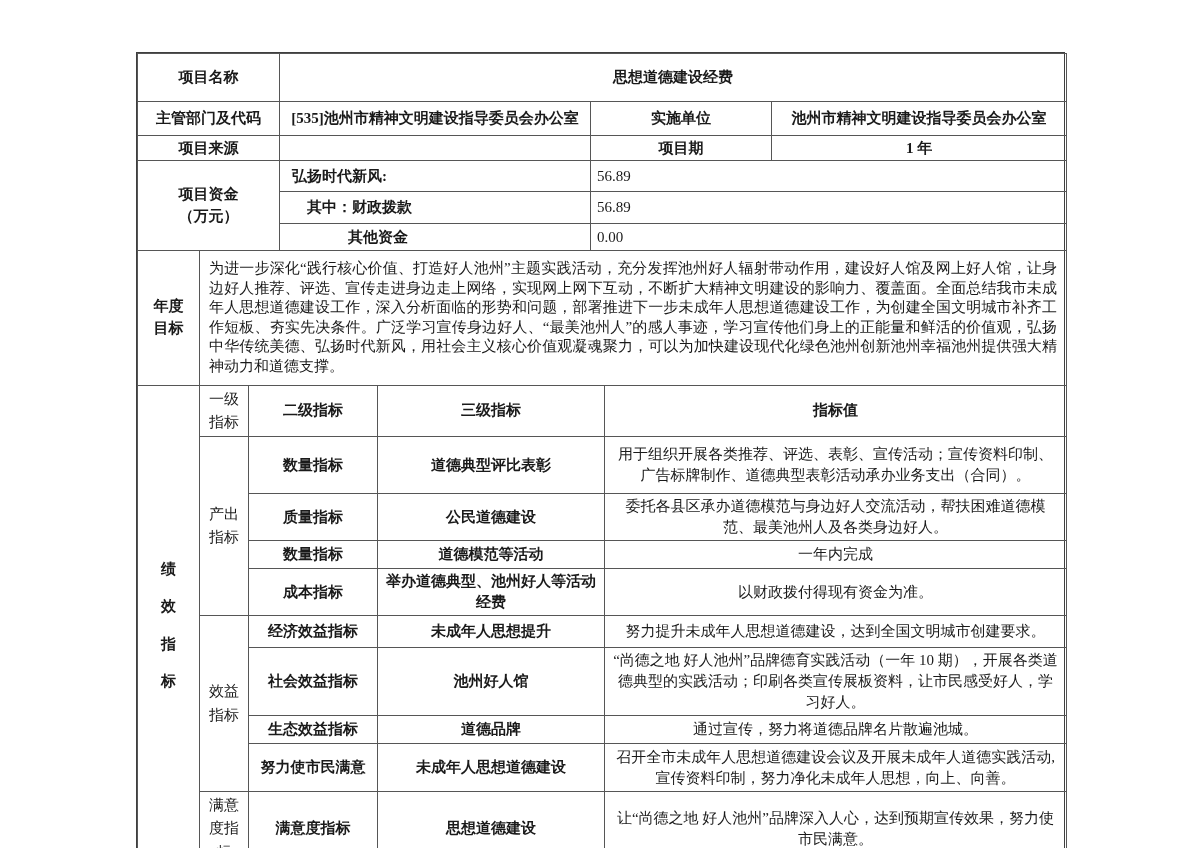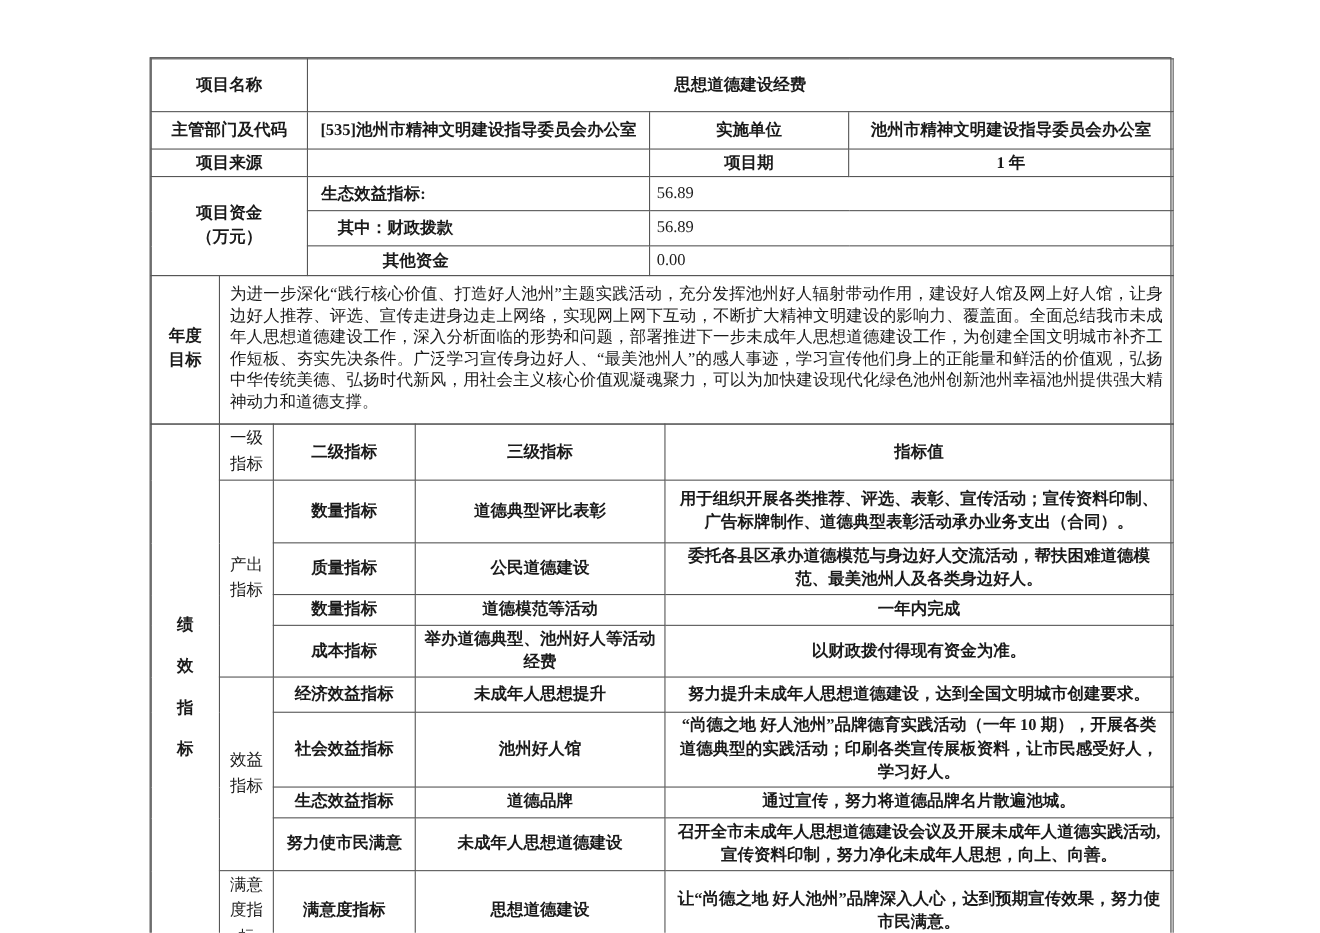--- a/index.html
+++ b/index.html
@@ -49,21 +49,21 @@
     word-break:break-all;
     line-height:2.5;
     font-weight:bold;
   }
   .grp {
     padding:2px 7px;
     line-height:1.55;
     font-weight:normal;
   }
   .val {
-    font-weight:bold;
+    font-weight:normal;
     padding:2px 8px;
     line-height:21px;
   }
   .lvl { font-weight:bold; line-height:1.4; }
 </style>
 </head>
 <body>
 
 <div class="doc">
 
@@ -89,21 +89,21 @@
       <td class="b">项目来源</td>
       <td></td>
       <td class="b">项目期</td>
       <td class="b">1 年</td>
     </tr>
     <tr style="height:31px">
       <td class="b two-line" rowspan="3">
         <div>项目资金</div>
         <div>（万元）</div>
       </td>
-      <td class="fund-label ind1">生态效益指标:</td>
+      <td class="fund-label ind1">弘扬时代新风:</td>
       <td class="num" colspan="2">56.89</td>
     </tr>
     <tr style="height:32px">
       <td class="fund-label ind2">其中：财政拨款</td>
       <td class="num" colspan="2">56.89</td>
     </tr>
     <tr style="height:27px">
       <td class="fund-label ind3">其他资金</td>
       <td class="num" colspan="2">0.00</td>
     </tr>

